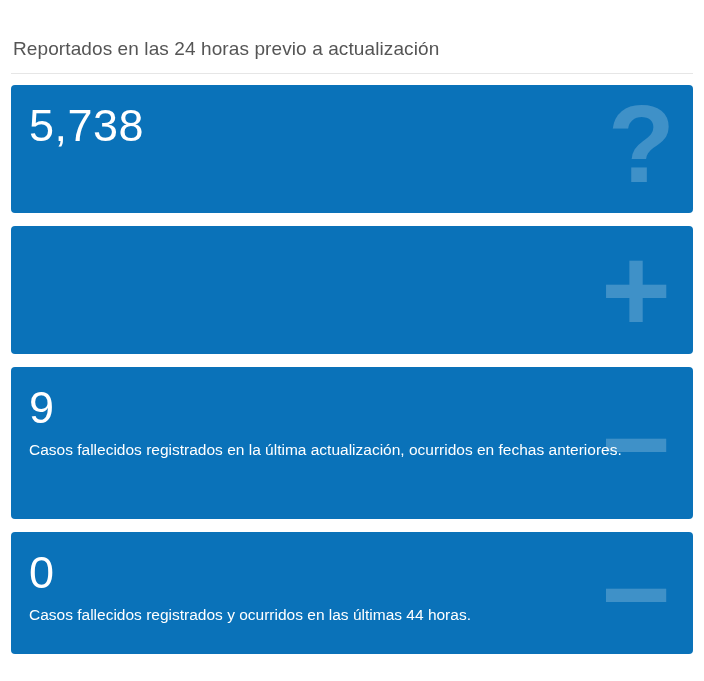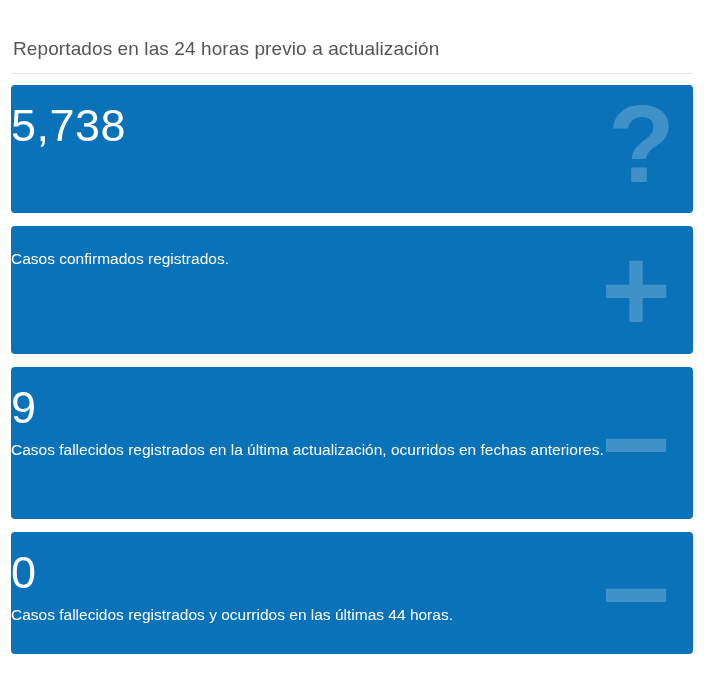--- a/index.html
+++ b/index.html
@@ -41,21 +41,21 @@
     flex-direction: column;
     gap: 13px;
   }
 
   .card {
     position: relative;
     background: #0a72b9;
     color: #ffffff;
     border-radius: 4px;
     box-sizing: border-box;
-    padding: 16px 18px 17px 0;
+    padding: 16px 18px 17px 18px;
     overflow: hidden;
   }
 
   .card-value {
     font-size: 45px;
     line-height: 50px;
     font-weight: 400;
     letter-spacing: 0.5px;
     position: relative;
     z-index: 2;
@@ -119,21 +119,20 @@
   </div>
 
   <div class="cards">
 
     <div class="card card-1">
       <div class="card-value">5,738</div>
       <div class="card-icon icon-question">?</div>
     </div>
 
     <div class="card card-2">
-      <div class="card-label">Casos confirmados registrados.</div>
       <div class="card-icon icon-plus">+</div>
     </div>
 
     <div class="card card-3">
       <div class="card-value">9</div>
       <div class="card-label">Casos fallecidos registrados en la última actualización, ocurridos en fechas anteriores.</div>
       <div class="card-icon icon-minus">−</div>
     </div>
 
     <div class="card card-4">

